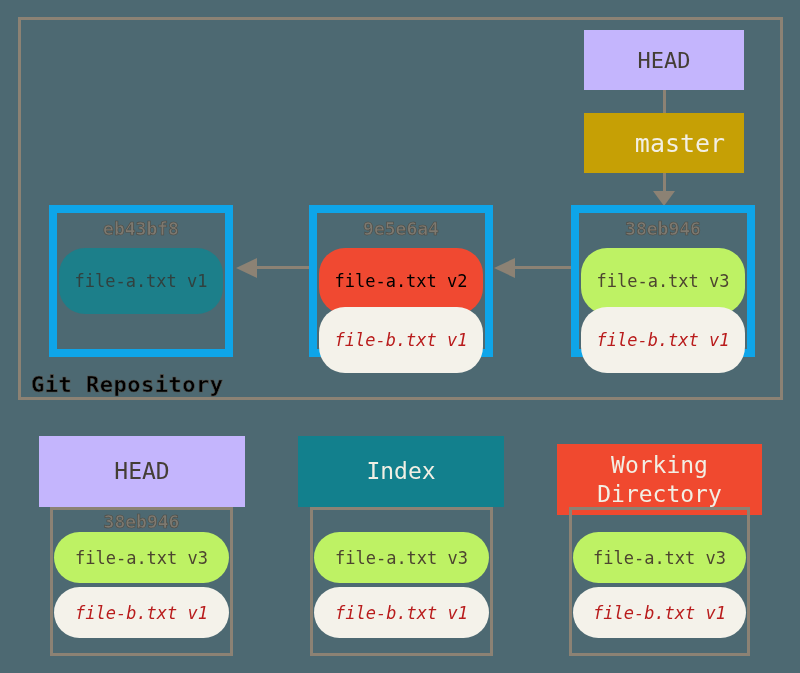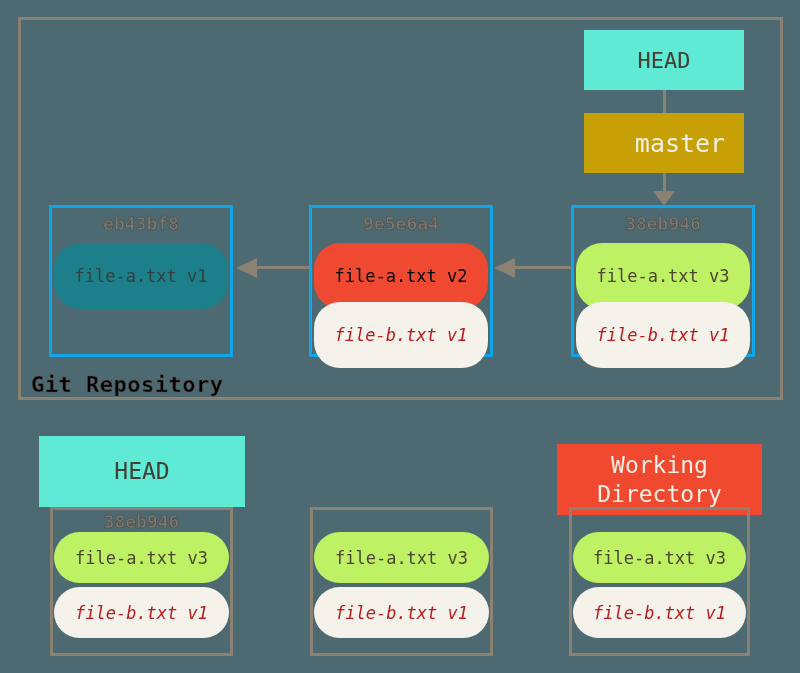--- a/index.html
+++ b/index.html
@@ -28,21 +28,21 @@
     -webkit-text-stroke: 0.6px #55514A;
     letter-spacing: 0.5px;
   }
   
   .node {
     position: absolute;
     display: flex; align-items: center; justify-content: center;
     text-align: center;
     font-size: 22px;
   }
-  .cream-bg { background: #5eead4; color: #443E35; }
+  .cream-bg { background: #c4b5fd; color: #443E35; }
   .gold-bg  { background: #C6A005; color: #F2EFE4; padding-left: 32px; }
   .teal-bg  { background: #12808D; color: #F2EFE4; }
   .red-bg   { background: #F0492F; color: #F2EFE4; }
 
   .head-ref { left: 584px; top: 30px;  width: 160px; height: 60px; }
   .master   { left: 584px; top: 113px; width: 160px; height: 60px; font-size: 25px; }
 
   
   .vline { position: absolute; width: 3px; background: #8C8274; }
   .hline { position: absolute; height: 3px; background: #8C8274; }
@@ -65,21 +65,21 @@
   .arrow-a-head { left: 236px; }
   .arrow-a-line { left: 254px; top: 266px; width: 55px; }
   .arrow-b-head { left: 494px; }
   .arrow-b-line { left: 513px; top: 266px; width: 58px; }
 
   
   .commit-box {
     position: absolute;
     top: 205px;
     width: 184px; height: 152px;
-    border: 3px solid #0ea5e9;
+    border: 8px solid #0ea5e9;
   }
   .commit-1 { left: 49px; }
   .commit-2 { left: 309px; }
   .commit-3 { left: 571px; }
   .hash-label {
     position: absolute;
     top: 5px; left: 0; right: 0;
     text-align: center;
     font-size: 18px;
     font-weight: bold;
@@ -169,20 +169,21 @@
     <div class="pill row2 cream-pill">file-b.txt v1</div>
   </div>
 
   <div class="tree-header tree-header-1 cream-bg">HEAD</div>
   <div class="tree-box tree-box-1">
     <div class="hash-label">38eb946</div>
     <div class="pill row1 gold-pill">file-a.txt v3</div>
     <div class="pill row2 cream-pill">file-b.txt v1</div>
   </div>
 
+  <div class="tree-header tree-header-2 teal-bg">Index</div>
   <div class="tree-box tree-box-2">
     <div class="pill row1 gold-pill">file-a.txt v3</div>
     <div class="pill row2 cream-pill">file-b.txt v1</div>
   </div>
 
   <div class="tree-header tree-header-3 red-bg">Working Directory</div>
   <div class="tree-box tree-box-3">
     <div class="pill row1 gold-pill">file-a.txt v3</div>
     <div class="pill row2 cream-pill">file-b.txt v1</div>
   </div>

